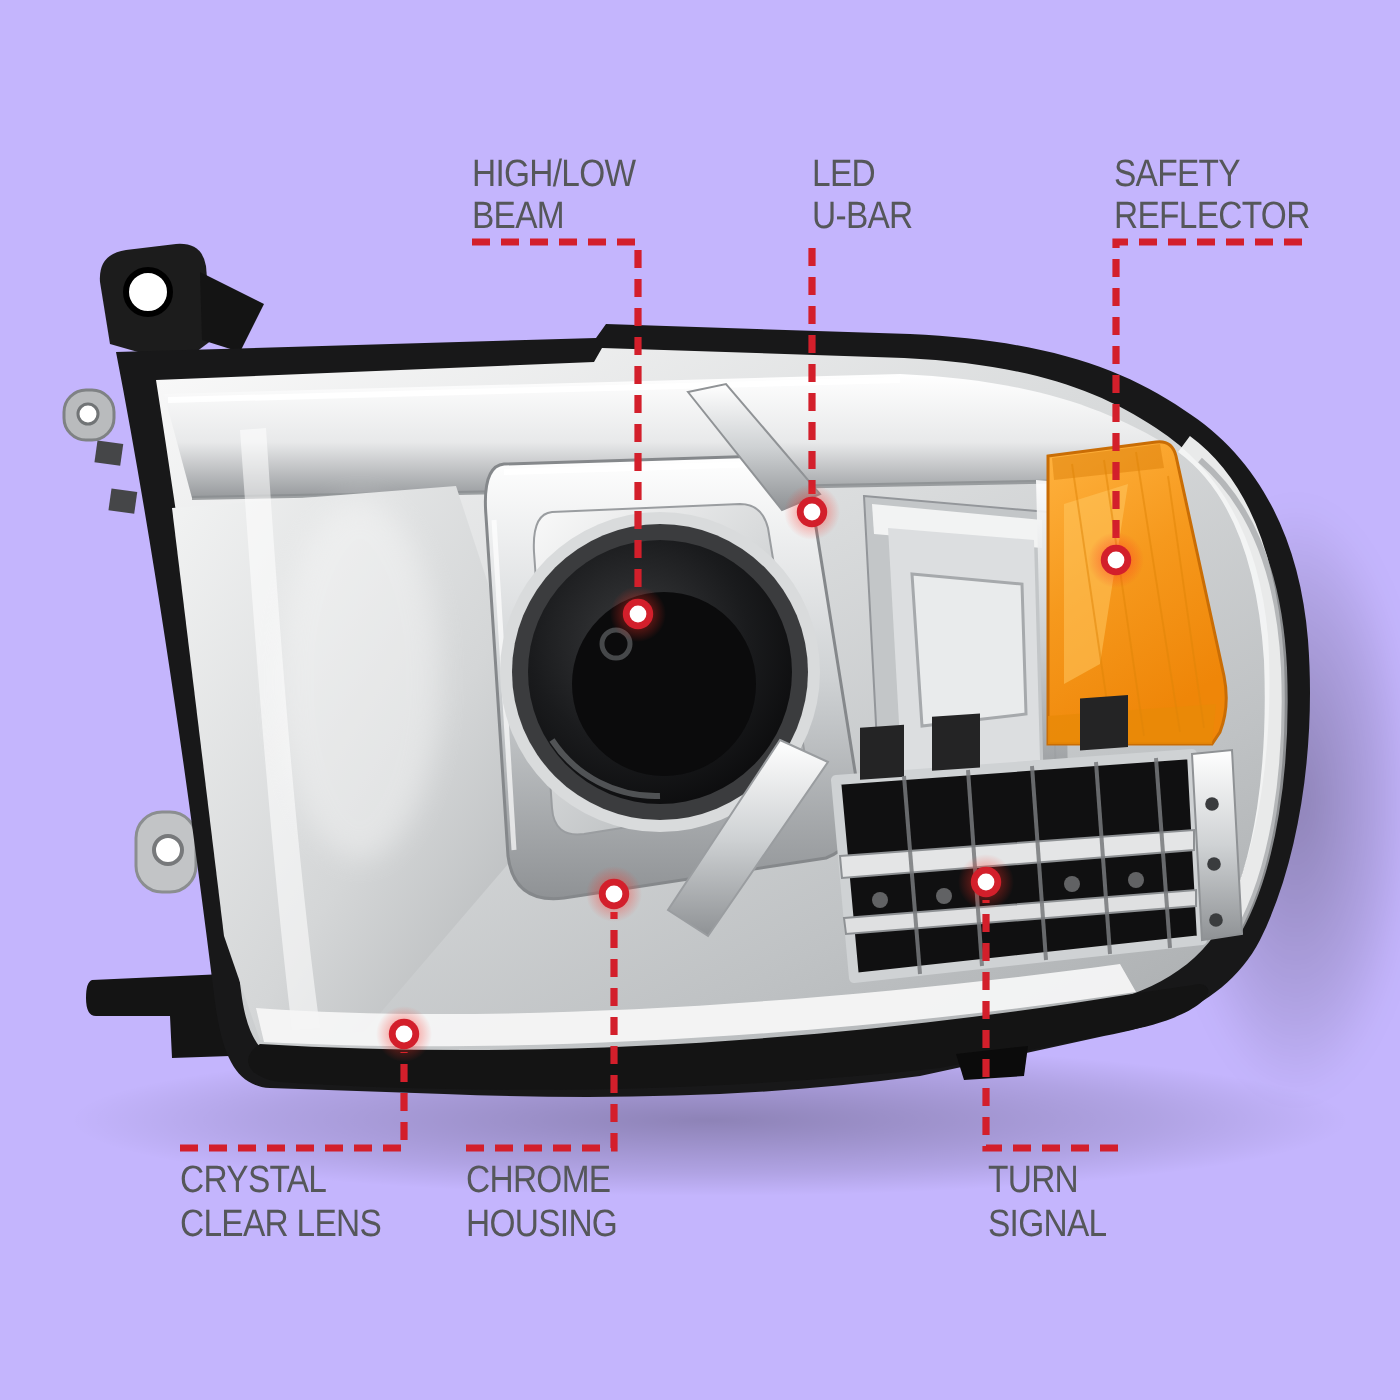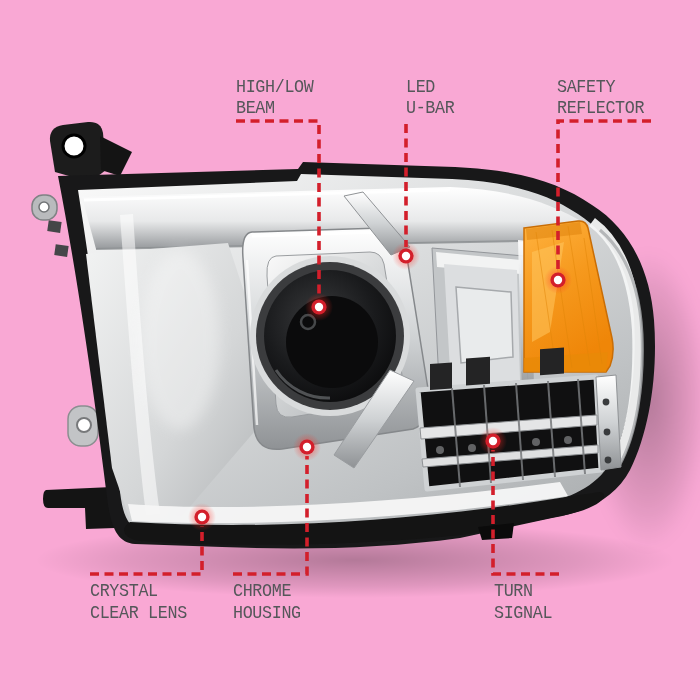--- a/index.html
+++ b/index.html
@@ -1,17 +1,17 @@
 <!DOCTYPE html>
 <html><head>
 <meta charset="utf-8">
 <style>
   html,body{margin:0;padding:0;background:#ffffff;}
-  .stage{position:relative;width:700px;height:700px;background:#f9a8d4;overflow:hidden;
-         font-family:Liberation Mono, monospace;}
+  .stage{position:relative;width:700px;height:700px;background:#c4b5fd;overflow:hidden;
+         font-family:Liberation Sans, sans-serif;}
   .art,.overlay{position:absolute;left:0;top:0;width:700px;height:700px;}
   .overlay{pointer-events:none;}
   
   .callout-label{position:absolute;color:#55575a;font-size:19px;line-height:21px;
       font-weight:400;letter-spacing:-0.4px;white-space:nowrap;
       transform:scaleX(0.88);transform-origin:0 0;}
   .callout-label span{display:block;}
   .c-highlow{left:236px;top:77px;}
   .c-ubar{left:406px;top:77px;}
   .c-safety{left:557px;top:77px;}

